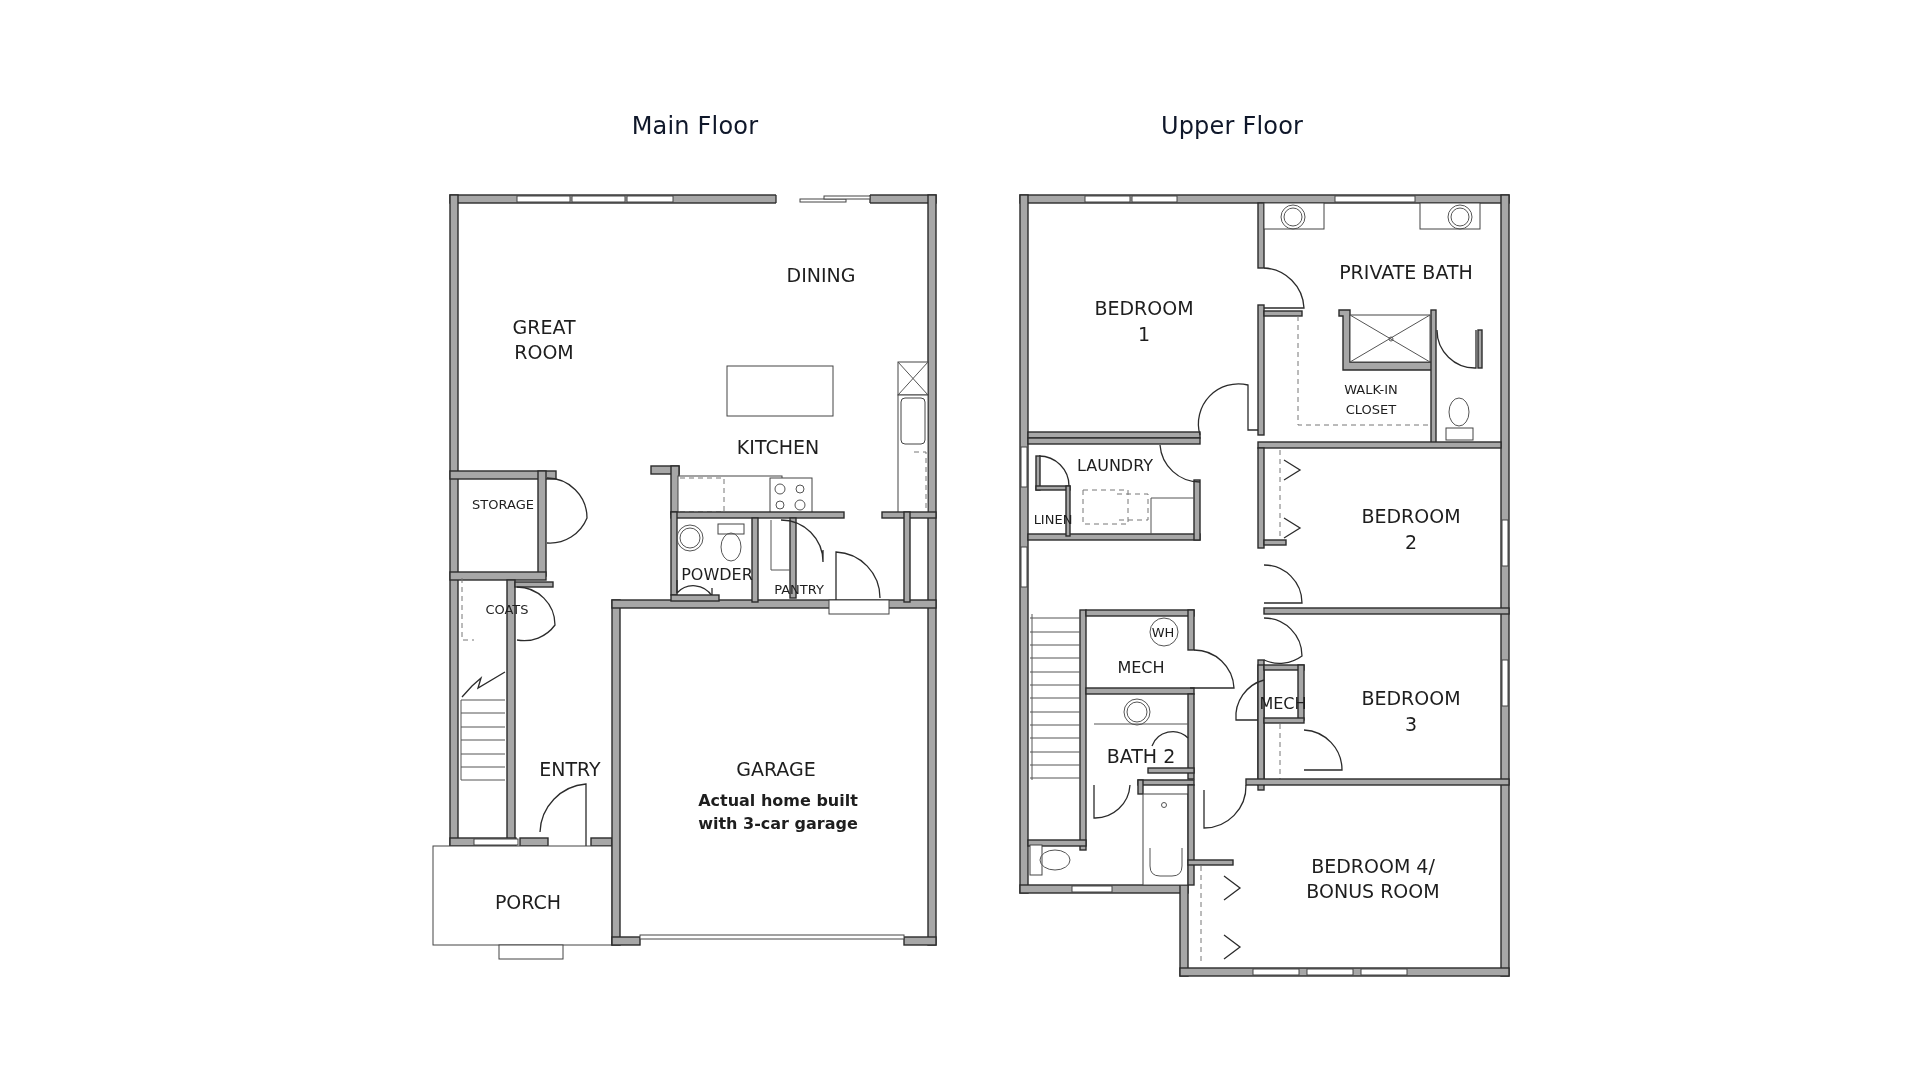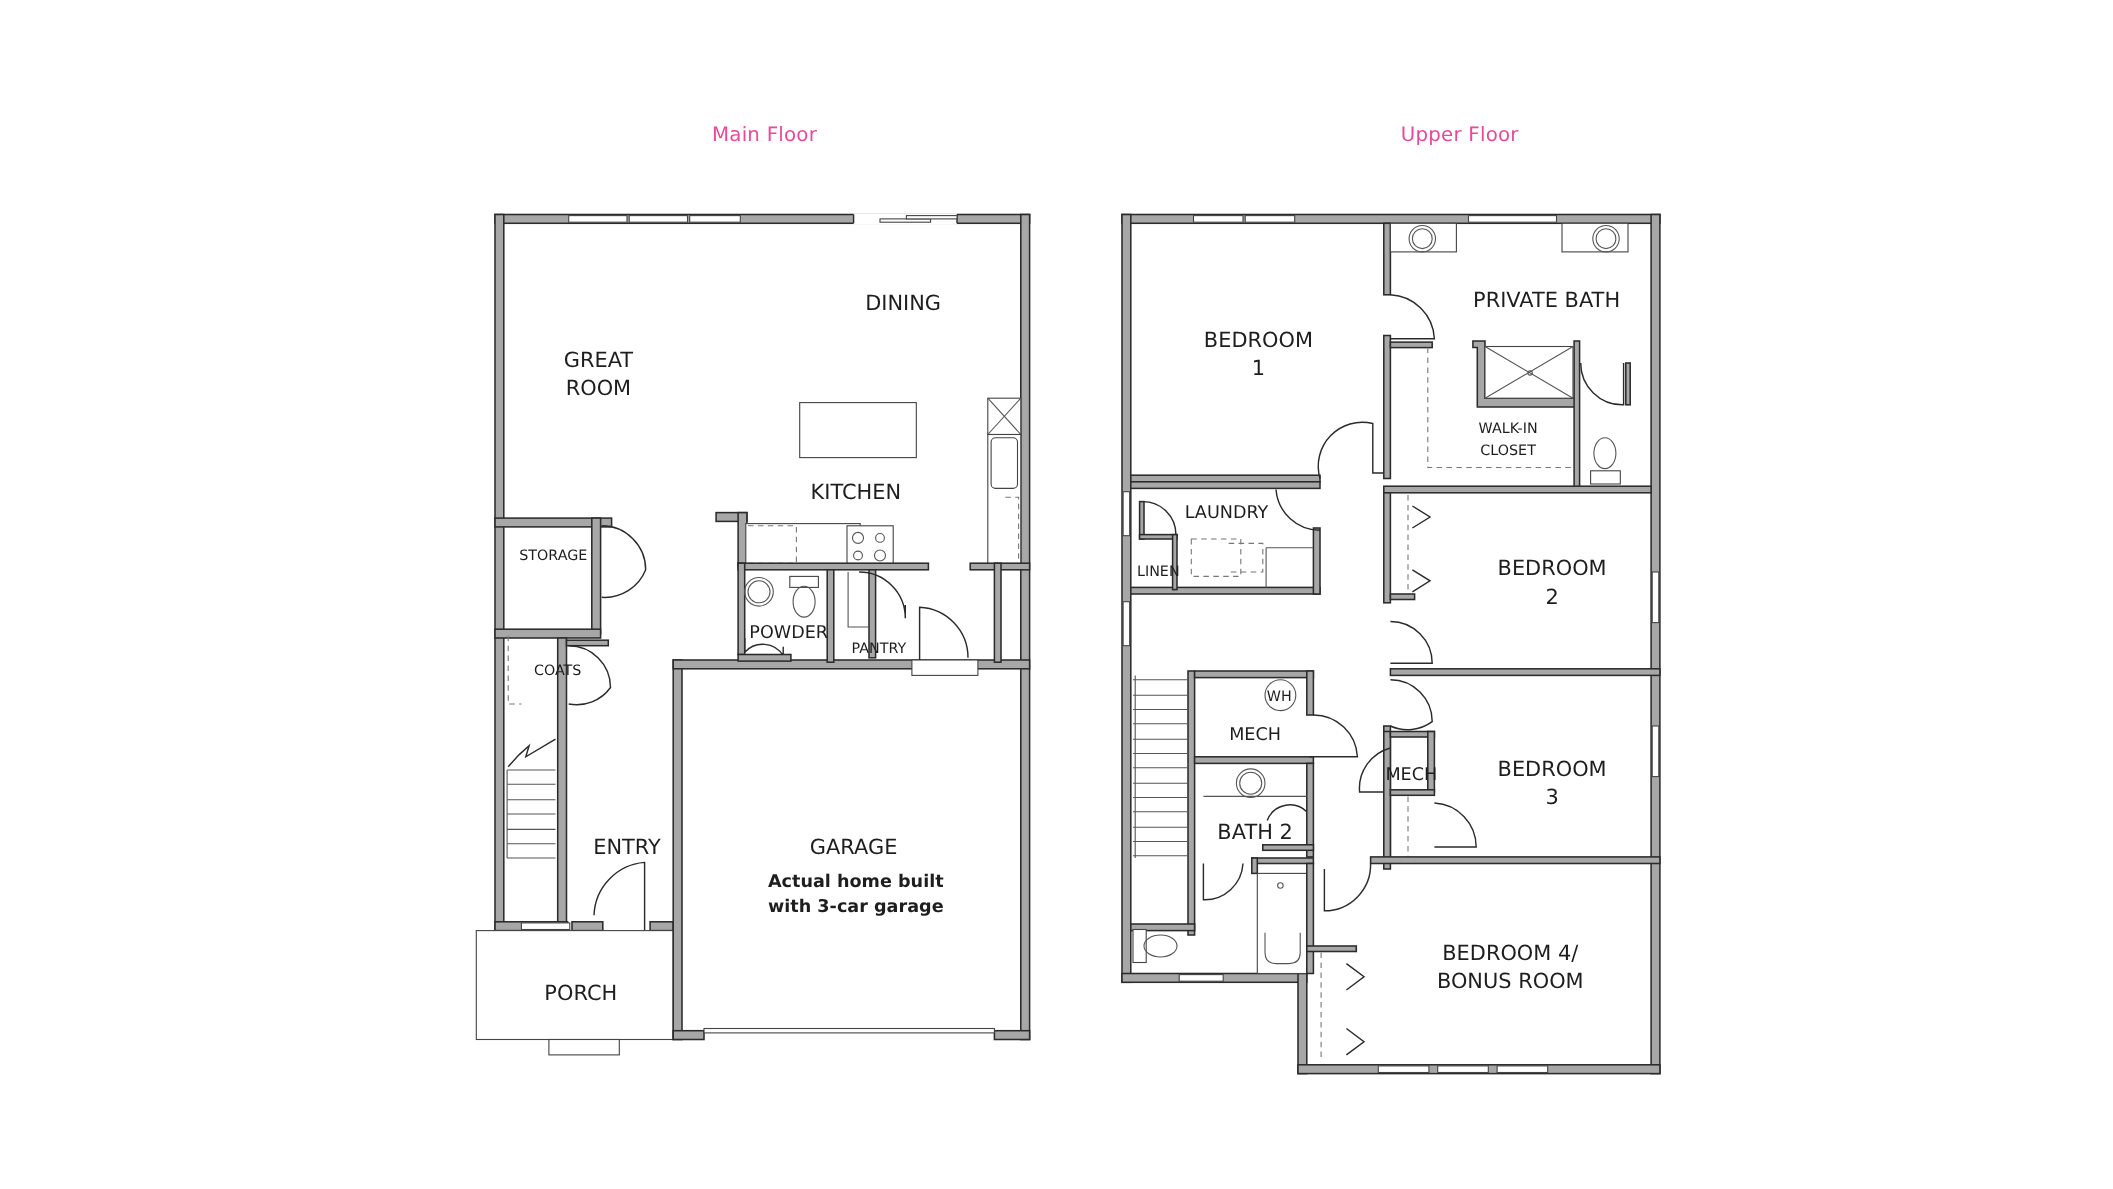--- a/index.html
+++ b/index.html
@@ -1,35 +1,35 @@
 <!DOCTYPE html>
 <html><head>
 <meta charset="utf-8">
 <style>
   html, body { margin: 0; padding: 0; background: #ffffff; }
   body { width: 1921px; height: 1081px; position: relative; overflow: hidden; font-family: "Liberation Sans", sans-serif; }
-  .floor-title { position: absolute; top: 112px; font-size: 18px; color: #ec4899; font-family: "DejaVu Sans", sans-serif; transform: translateX(-50%); white-space: nowrap; letter-spacing: 0.2px; }
+  .floor-title { position: absolute; top: 112px; font-size: 24px; color: #0f172a; font-family: "DejaVu Sans", sans-serif; transform: translateX(-50%); white-space: nowrap; letter-spacing: 0.2px; }
   svg.plan { position: absolute; left: 0; top: 0; }
   .wall { fill: #a7a7a7; stroke: #2b2b2b; stroke-width: 1.4; }
   .line { fill: none; stroke: #2b2b2b; stroke-width: 1.3; }
   .thin { fill: none; stroke: #555; stroke-width: 1; }
   .dash { fill: none; stroke: #777; stroke-width: 1; stroke-dasharray: 5 4; }
   .win { fill: #fff; stroke: #444; stroke-width: 1; }
   .fix { fill: #fff; stroke: #444; stroke-width: 1; }
   .room-label { font-family: "DejaVu Sans", sans-serif; fill: #1e1e1e; text-anchor: middle; }
   .lg { font-size: 19px; }
   .md { font-size: 16px; }
   .sm { font-size: 13px; }
   .note { font-family: "DejaVu Sans", sans-serif; font-size: 16px; font-weight: bold; fill: #1e1e1e; text-anchor: middle; }
 </style>
 </head>
 <body>
 
 <div class="floor-title" style="left:695px;">Main Floor</div>
-<div class="floor-title" style="left:1327px;">Upper Floor</div>
+<div class="floor-title" style="left:1232px;">Upper Floor</div>
 
 <svg class="plan" width="1921" height="1081" viewBox="0 0 1921 1081" xmlns="http://www.w3.org/2000/svg">
 
   <g>
 
     <rect class="wall" x="450" y="195" width="486" height="8"></rect>
     <rect class="wall" x="450" y="195" width="8" height="652"></rect>
     <rect class="wall" x="928" y="195" width="8" height="750"></rect>
 
     <rect class="win" x="517" y="196" width="53" height="6"></rect>

